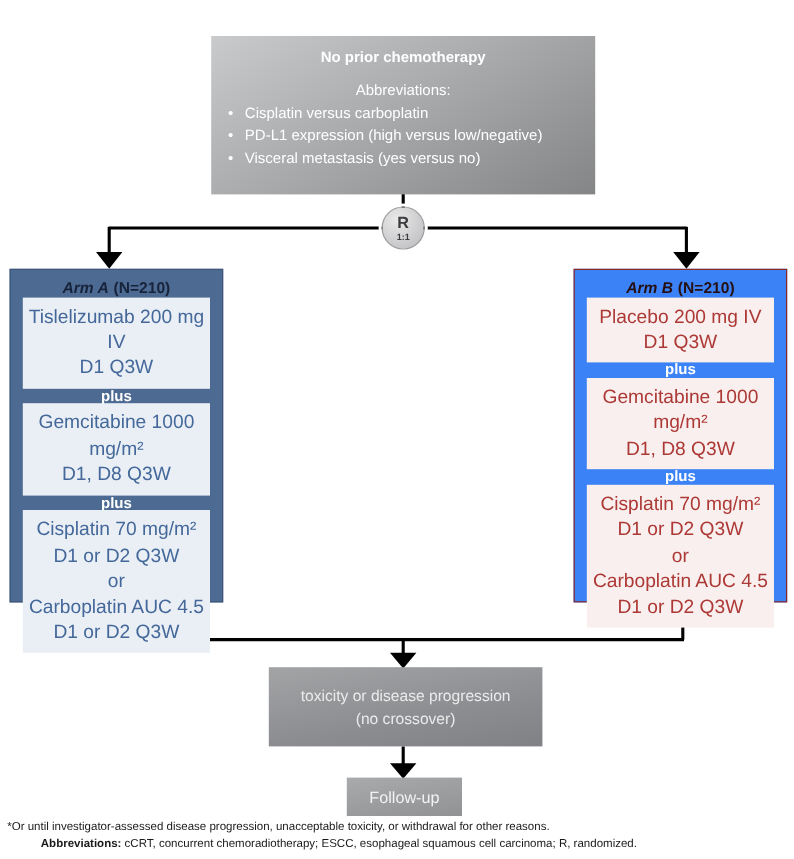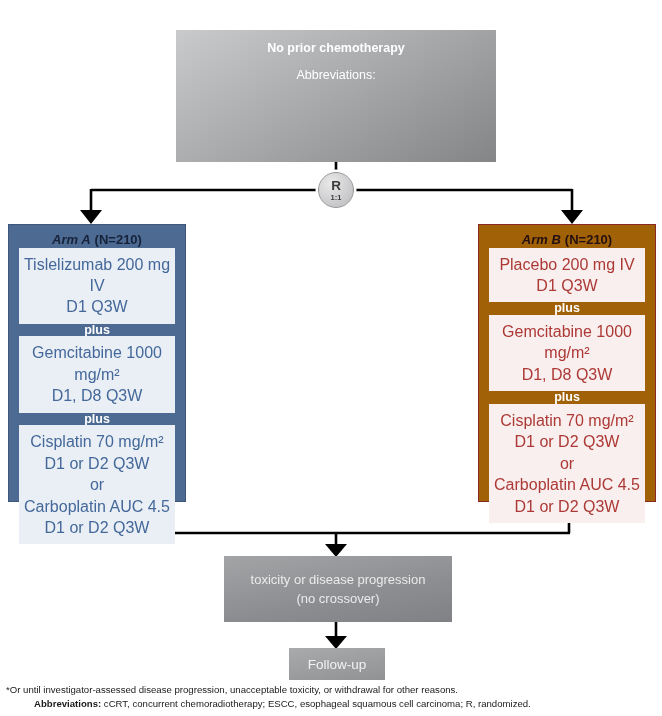--- a/index.html
+++ b/index.html
@@ -31,21 +31,21 @@
           border:1px solid #9b9b9d;box-shadow:0 0 0 2.5px #ffffff;z-index:3;box-sizing:border-box;
           display:flex;flex-direction:column;align-items:center;justify-content:center;}
   .r-symbol{font-size:13.5px;font-weight:600;color:#3c3c3e;line-height:1;}
   .r-ratio{font-size:7.5px;font-weight:bold;color:#3c3c3e;line-height:1;margin-top:1px;}
 
   
   .arm{position:absolute;top:224px;width:178px;height:278px;box-sizing:border-box;z-index:2;
        display:flex;flex-direction:column;justify-content:space-between;align-items:center;
        padding:7px 10px 10px;}
   .arm-a{left:8px;background:#4d6a92;border:1px solid #3d5679;}
-  .arm-b{left:478px;background:#a16207;border:1px solid #8a2826;}
+  .arm-b{left:478px;background:#3b82f6;border:1px solid #8a2826;}
   .arm-header{font-size:13px;font-weight:bold;text-align:right;line-height:1.2;}
   .arm-a .arm-header{color:#17233b;}
   .arm-b .arm-header{color:#250f12;}
   .arm-header .nlabel{margin-left:4px;font-style:normal;}
   .drug-box{width:100%;box-sizing:border-box;border-radius:0;text-align:center;
             font-size:16px;line-height:1.34;padding:6px 2px;}
   .arm-a .drug-box{background:#eaeff5;color:#44689a;}
   .arm-b .drug-box{background:#f8efee;color:#ad3936;}
   .plus{font-size:12.5px;font-weight:bold;color:#ffffff;text-align:center;line-height:1;}
 
@@ -85,20 +85,25 @@
       <polygon points="80,210 102,210 91,224"></polygon>
       <polygon points="561,210 583,210 572,224"></polygon>
       <polygon points="325,544 347,544 336,557"></polygon>
       <polygon points="325,636 347,636 336,649"></polygon>
     </g>
   </svg>
 
   <div class="top-box">
     <div class="tb-line">No prior chemotherapy</div>
     <div class="tb-strat">Abbreviations:</div>
+    <div class="tb-bullets">
+      <div class="tb-bullet">Cisplatin versus carboplatin</div>
+      <div class="tb-bullet">PD-L1 expression (high versus low/negative)</div>
+      <div class="tb-bullet">Visceral metastasis (yes versus no)</div>
+    </div>
   </div>
 
   <div class="r-node">
     <div class="r-symbol">R</div>
     <div class="r-ratio">1:1</div>
   </div>
 
   <div class="arm arm-a">
     <div class="arm-header">
       <span class="italic">Arm A</span><span class="nlabel">(N=210)</span>

